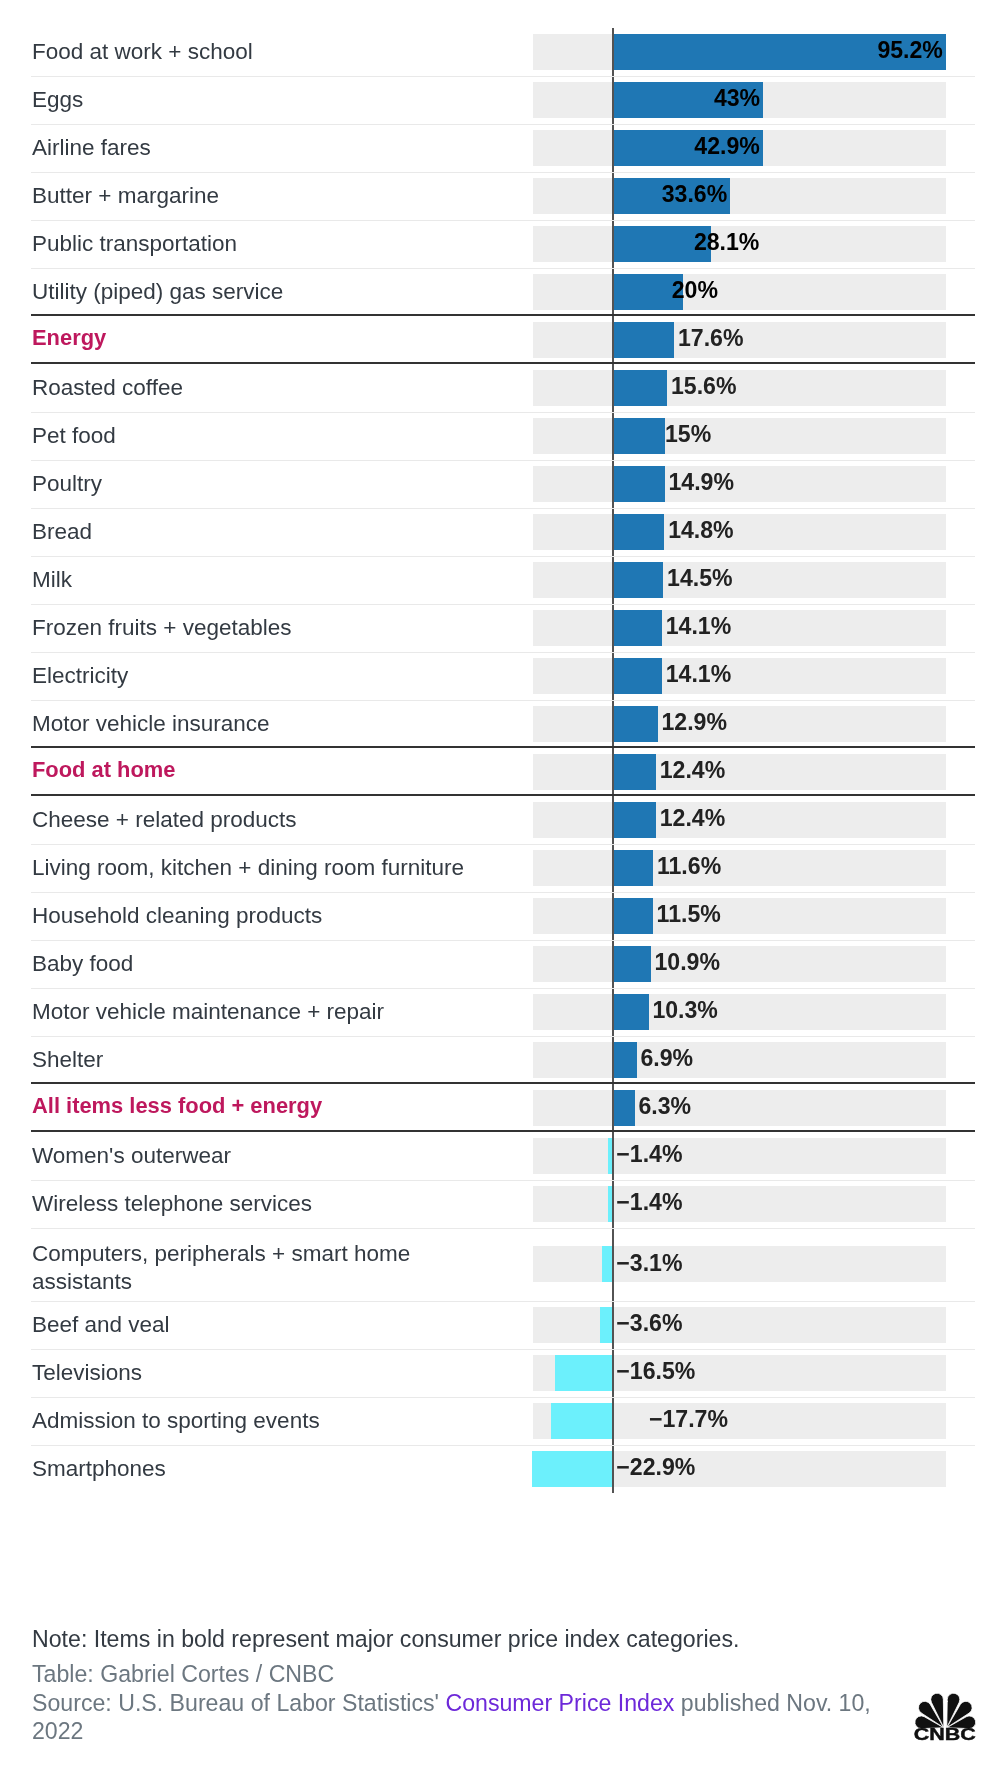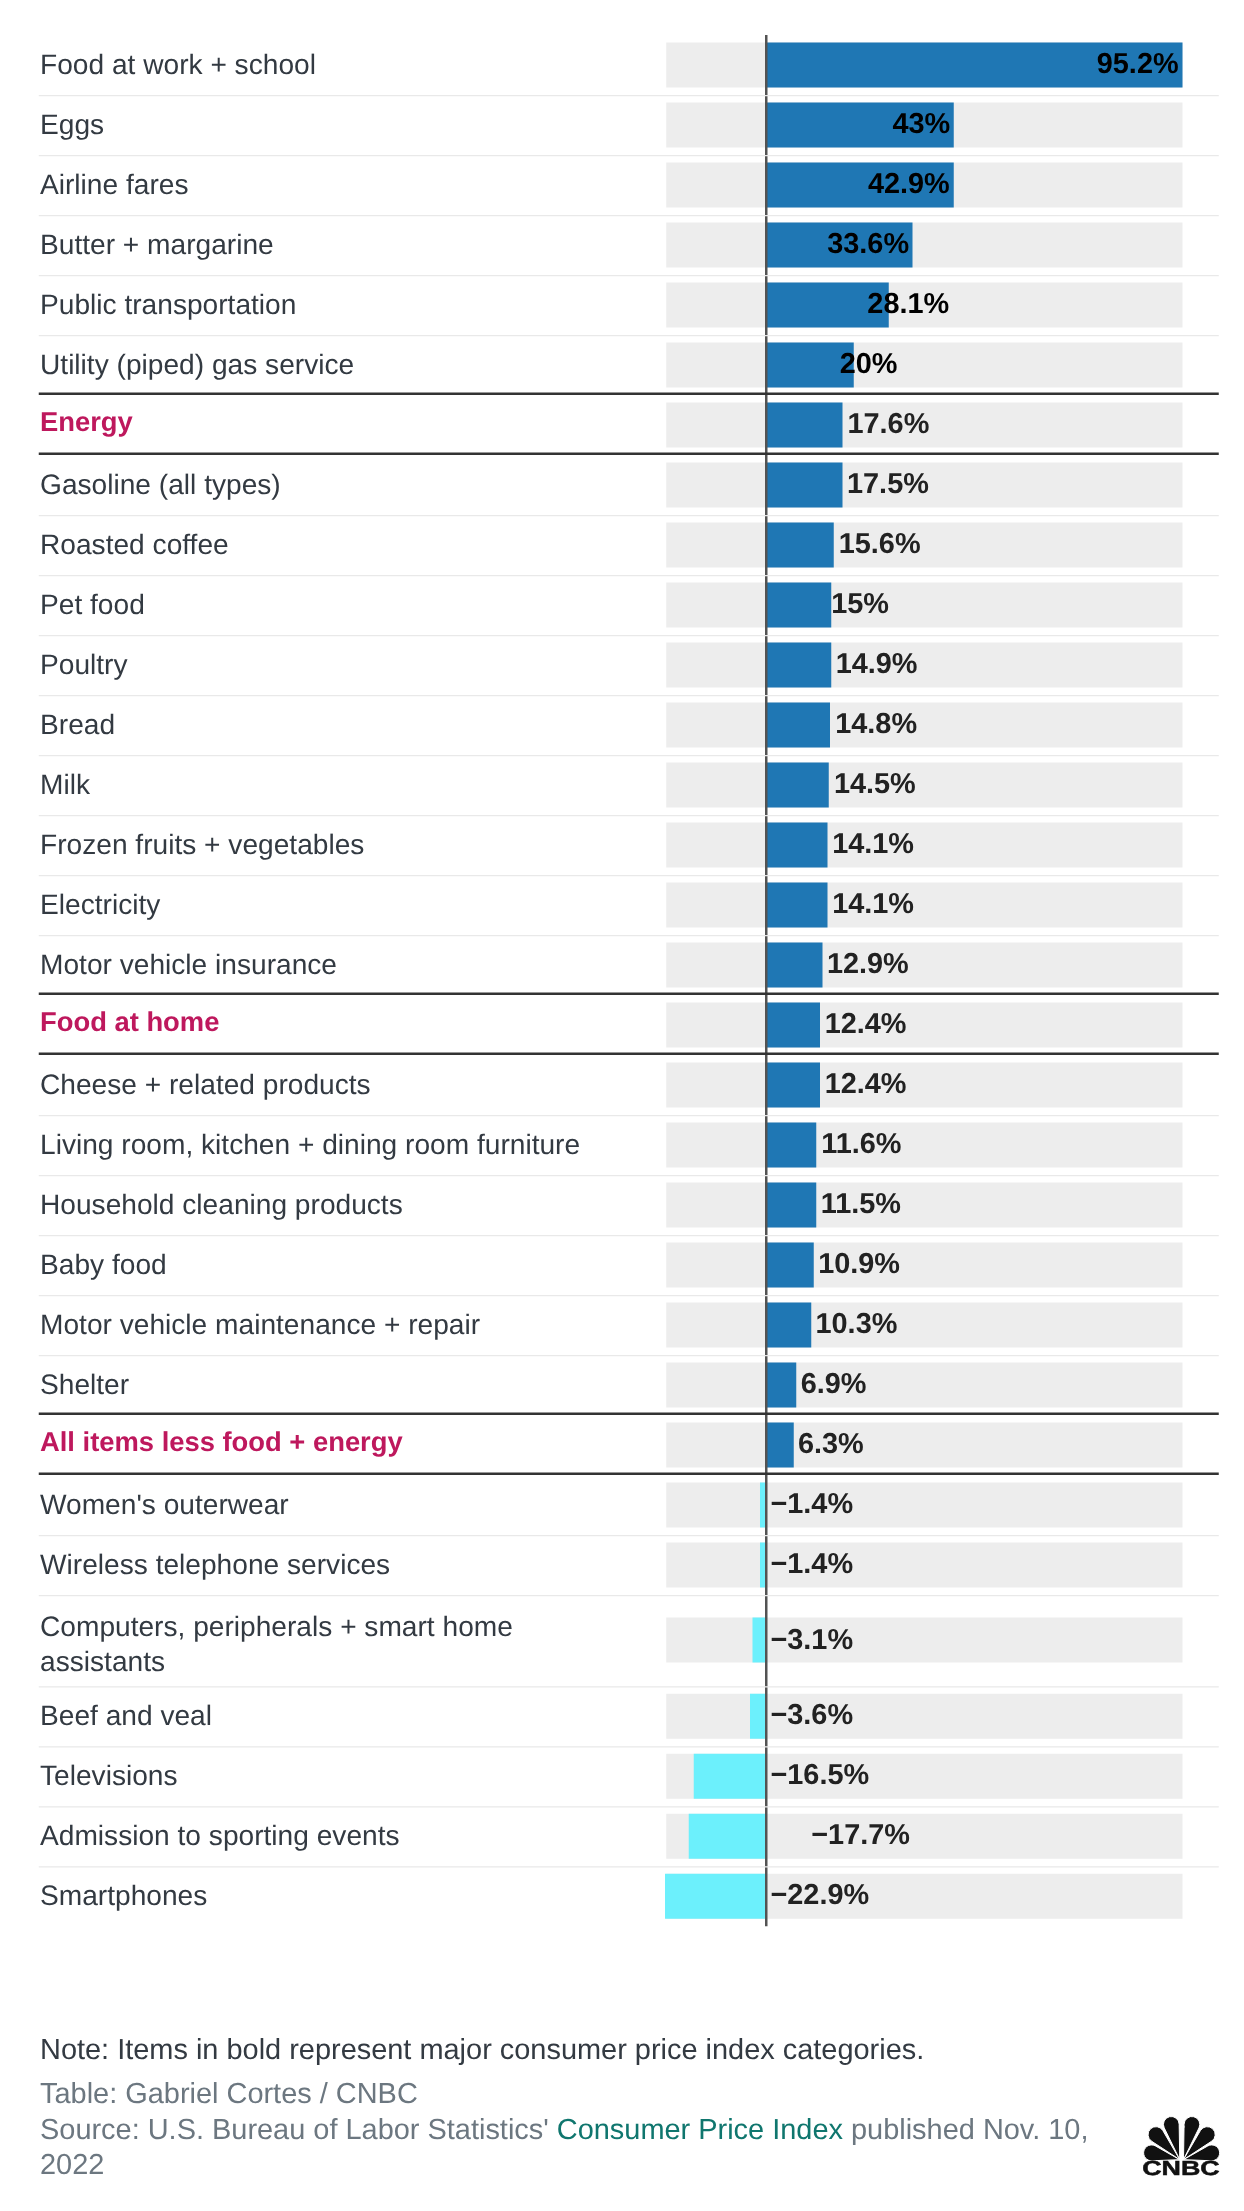--- a/index.html
+++ b/index.html
@@ -21,21 +21,21 @@
   .zeroline{position:absolute;left:580.9px;width:2.6px;top:0;bottom:0;background:#535353;z-index:2;}
   .value{position:absolute;z-index:3;font-size:23.1px;font-weight:bold;line-height:27.6px;
          top:50%;margin-top:-14.55px;white-space:nowrap;}
   .value.inside{color:#000000;text-align:right;}
   .value.outside{color:#222222;}
   #footer{position:absolute;left:32px;top:1625.3px;width:900px;}
   #footer p{margin:0;font-size:23.15px;line-height:28.3px;}
   #note{color:#333a42;margin-bottom:6.3px !important;}
   #credit{color:#6c7780;margin-bottom:0.7px !important;}
   #source{color:#6c7780;width:866px;}
-  #source a{color:#0f766e;text-decoration:none;}
+  #source a{color:#6d28d9;text-decoration:none;}
   #logo{position:absolute;left:913px;top:1691px;width:63px;height:50px;}
 </style>
 </head>
 <body>
 
 <div id="chart">
     <div class="row">
       <span class="track"></span>
       <span class="bar" style="width: 333.25px; left: 581.65px; background: rgb(31, 119, 180);"></span>
       <span class="zeroline"></span>
@@ -83,28 +83,20 @@
       <span class="value inside" style="left: 598px; width: 67.01px; margin-left: 22px;">20%</span>
       <span class="sep major"></span>
     </div>
     <div class="row bold">
       <span class="track"></span>
       <span class="bar" style="width: 61.61px; left: 581.65px; background: rgb(31, 119, 180);"></span>
       <span class="zeroline"></span>
       <span class="label">Energy</span>
       <span class="value outside" style="left: 646.96px;">17.6%</span>
       <span class="sep major"></span>
-    </div>
-    <div class="row">
-      <span class="track"></span>
-      <span class="bar" style="width: 61.26px; left: 581.65px; background: rgb(31, 119, 180);"></span>
-      <span class="zeroline"></span>
-      <span class="label">Gasoline (all types)</span>
-      <span class="value outside" style="left: 646.61px;">17.5%</span>
-      <span class="sep light"></span>
     </div>
     <div class="row">
       <span class="track"></span>
       <span class="bar" style="width: 54.61px; left: 581.65px; background: rgb(31, 119, 180);"></span>
       <span class="zeroline"></span>
       <span class="label">Roasted coffee</span>
       <span class="value outside" style="left: 639.96px;">15.6%</span>
       <span class="sep light"></span>
     </div>
     <div class="row">

